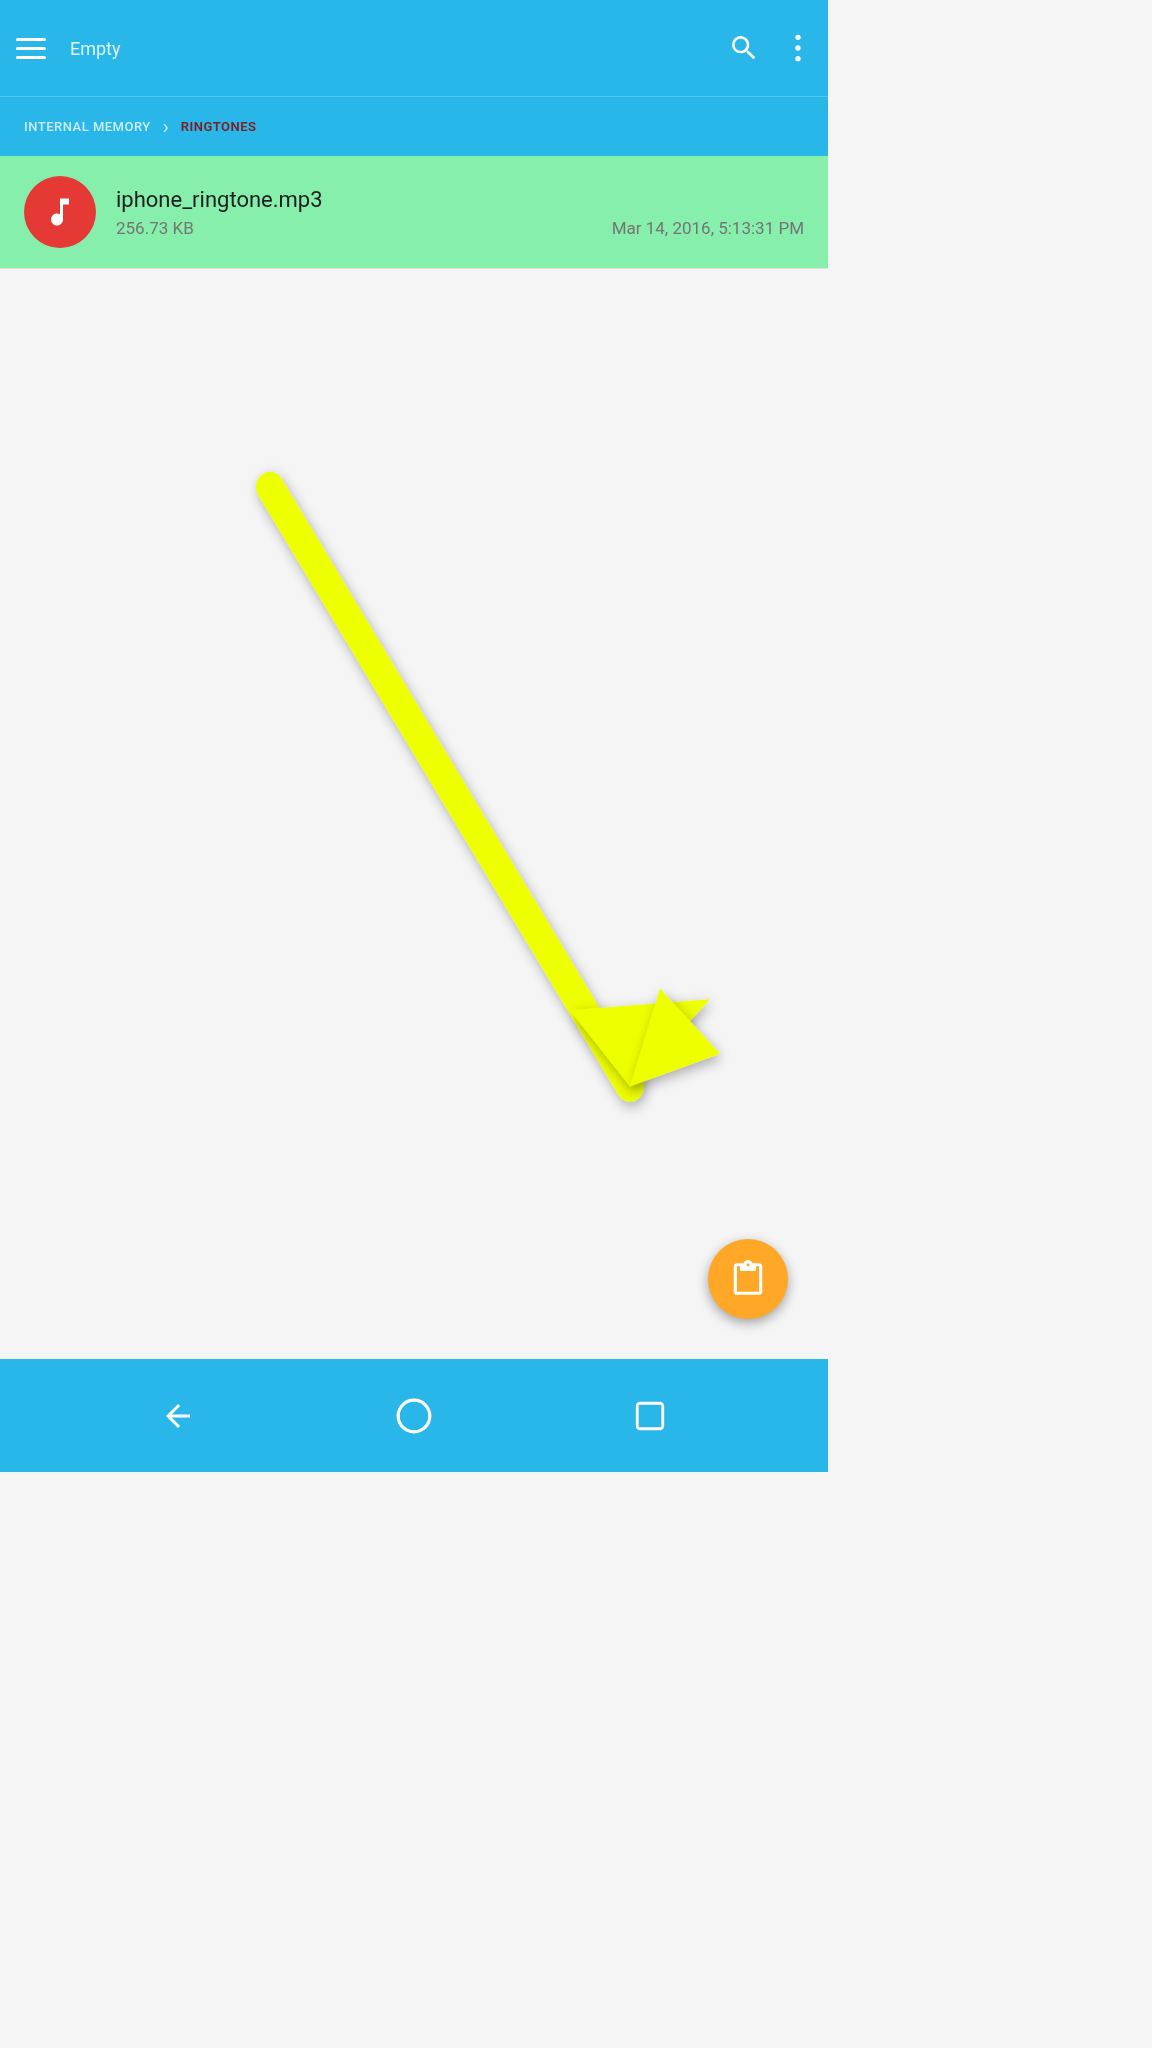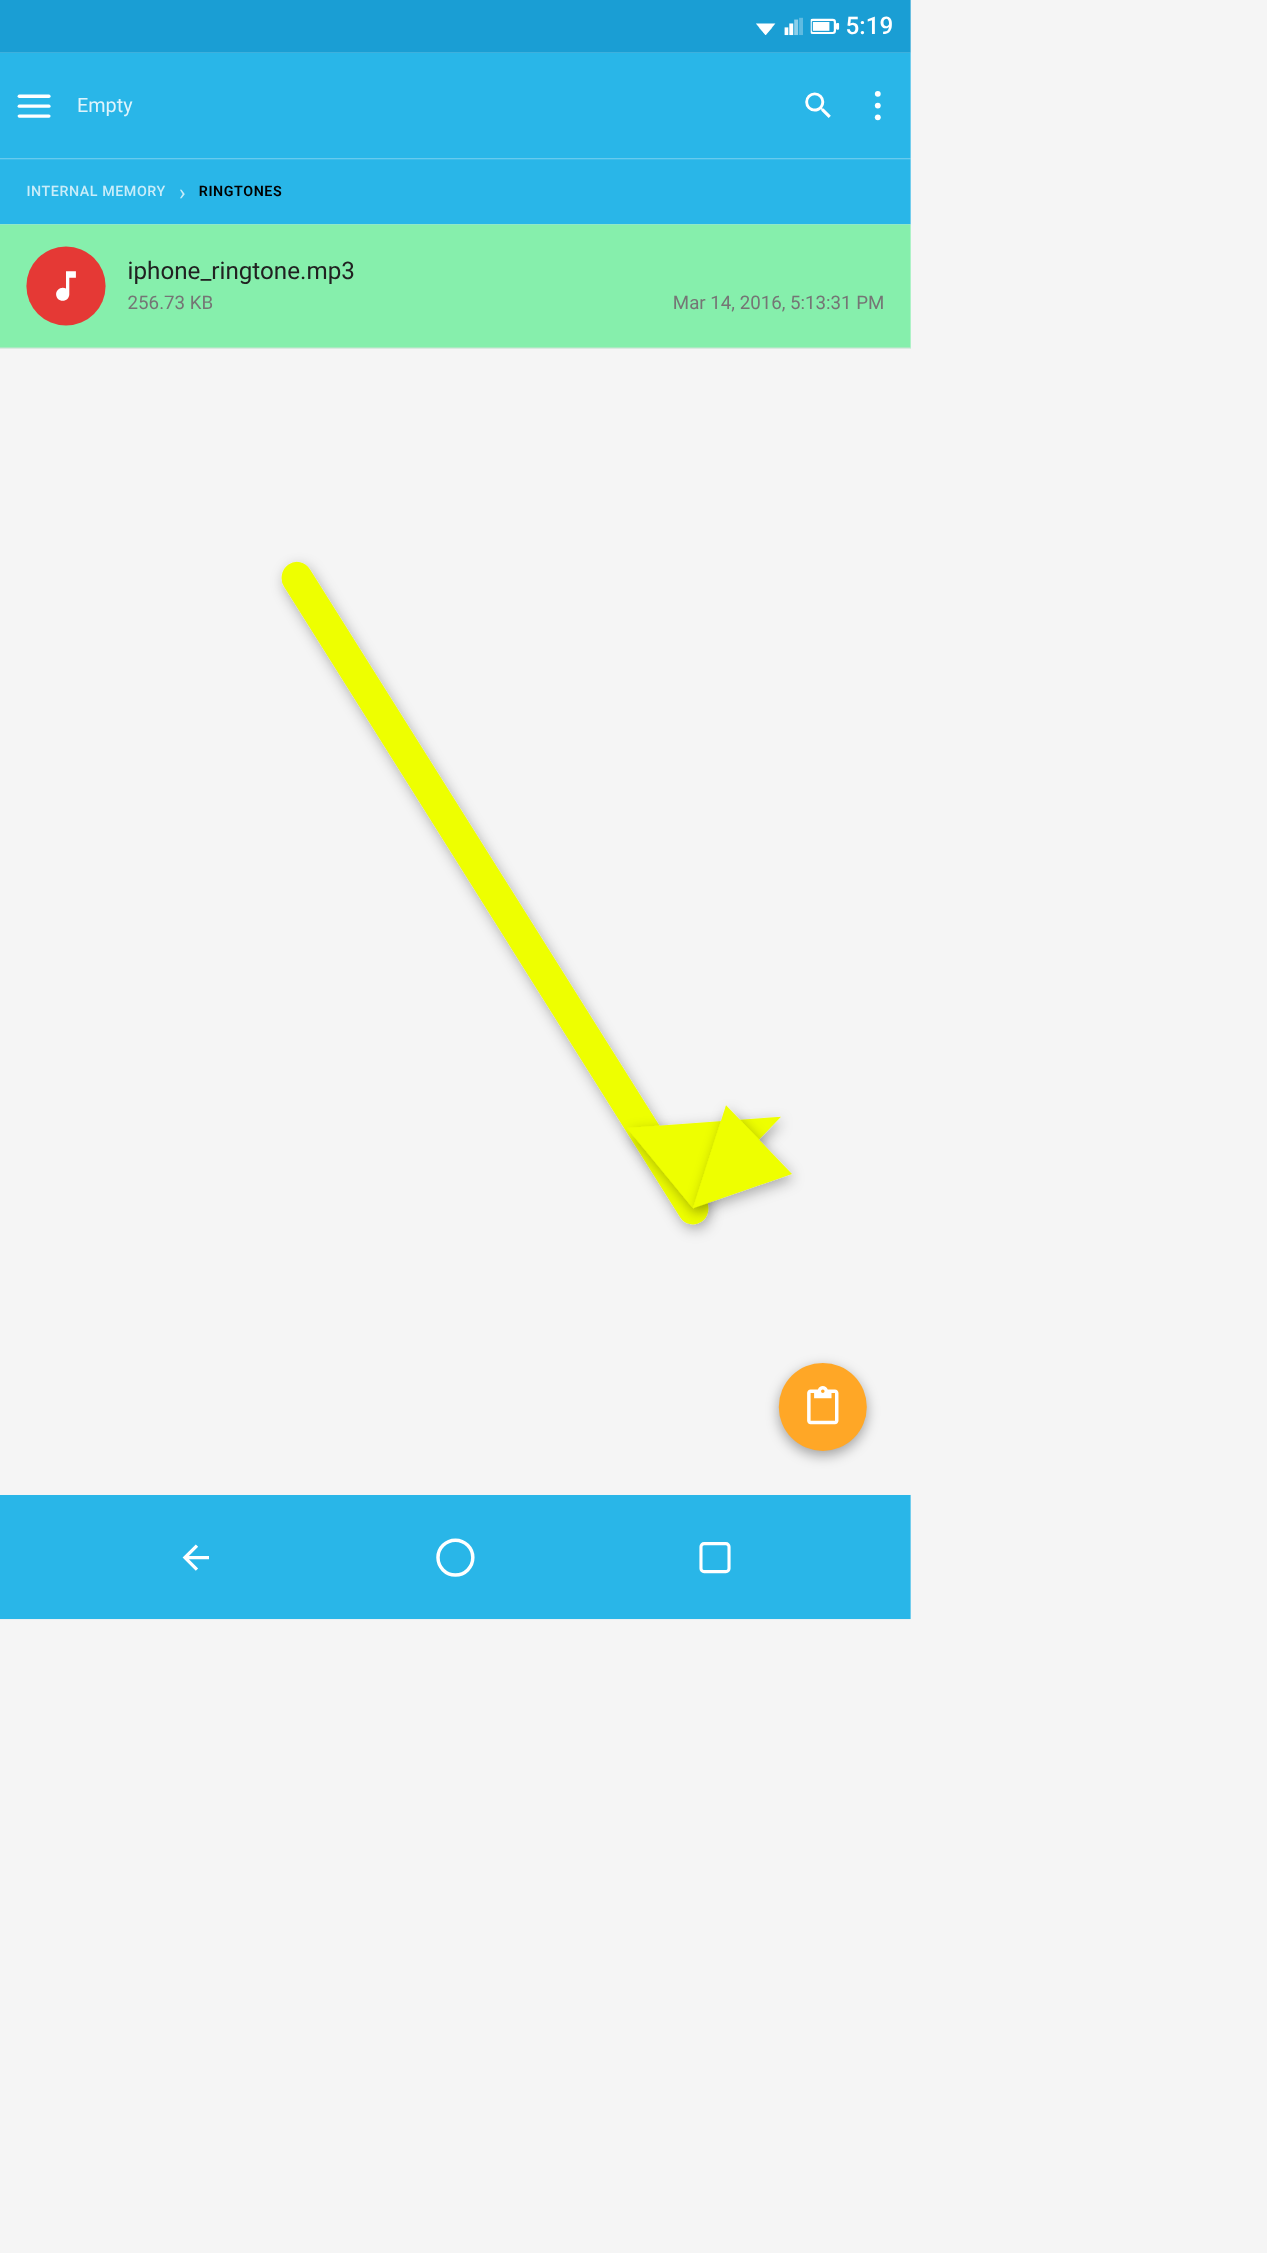--- a/index.html
+++ b/index.html
@@ -88,21 +88,21 @@
 
     .breadcrumb-item {
       color: rgba(255,255,255,0.75);
       font-size: 13px;
       font-weight: 500;
       letter-spacing: 0.5px;
       text-transform: uppercase;
     }
 
     .breadcrumb-item.active {
-      color: #000000;
+      color: #7f1d1d;
       font-weight: 600;
     }
 
     .breadcrumb-separator {
       color: rgba(255,255,255,0.75);
       font-size: 20px;
     }
 
     
     .file-list {
@@ -230,43 +230,20 @@
       flex: 1;
       position: relative;
       background: #f5f5f5;
     }
   </style>
 </head>
 <body>
 
 <div class="content-wrapper" style="height:1472px;">
 
-  <div class="status-bar">
-    <div class="status-icons">
-
-      <svg width="22" height="16" viewBox="0 0 24 18">
-        <polygon points="12,18 22,6 2,6" fill="white"></polygon>
-        <polygon points="12,18 19,10 5,10" fill="white" opacity="0.6"></polygon>
-      </svg>
-
-      <svg width="18" height="16" viewBox="0 0 20 18">
-        <rect x="0" y="10" width="4" height="8" fill="white"></rect>
-        <rect x="5" y="6" width="4" height="12" fill="white"></rect>
-        <rect x="10" y="2" width="4" height="16" fill="white" opacity="0.5"></rect>
-        <rect x="15" y="0" width="4" height="18" fill="white" opacity="0.3"></rect>
-      </svg>
-
-      <svg width="26" height="16" viewBox="0 0 26 16">
-        <rect x="0" y="2" width="22" height="12" rx="2" ry="2" fill="none" stroke="white" stroke-width="2"></rect>
-        <rect x="2" y="4" width="15" height="8" fill="white"></rect>
-        <rect x="23" y="5" width="3" height="6" rx="1" fill="white"></rect>
-      </svg>
-      <span class="status-time">5:19</span>
-    </div>
-  </div>
 
   <div class="app-bar">
     <div class="hamburger-icon">
       <span></span>
       <span></span>
       <span></span>
     </div>
     <div class="app-bar-title-section">
       <div class="app-bar-subtitle">Empty</div>
     </div>

